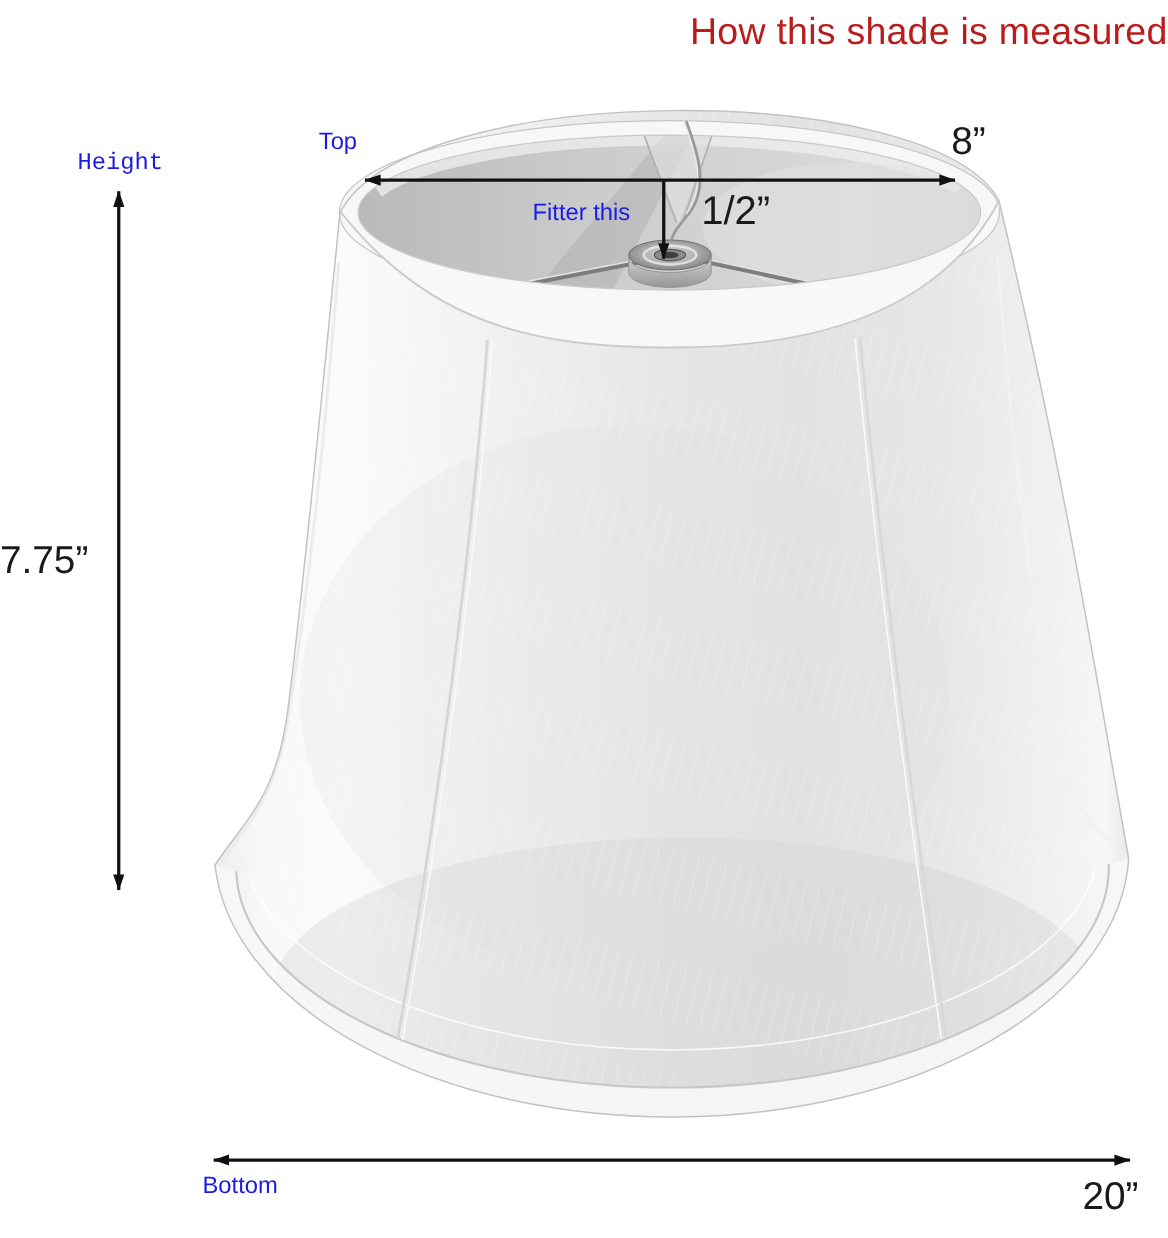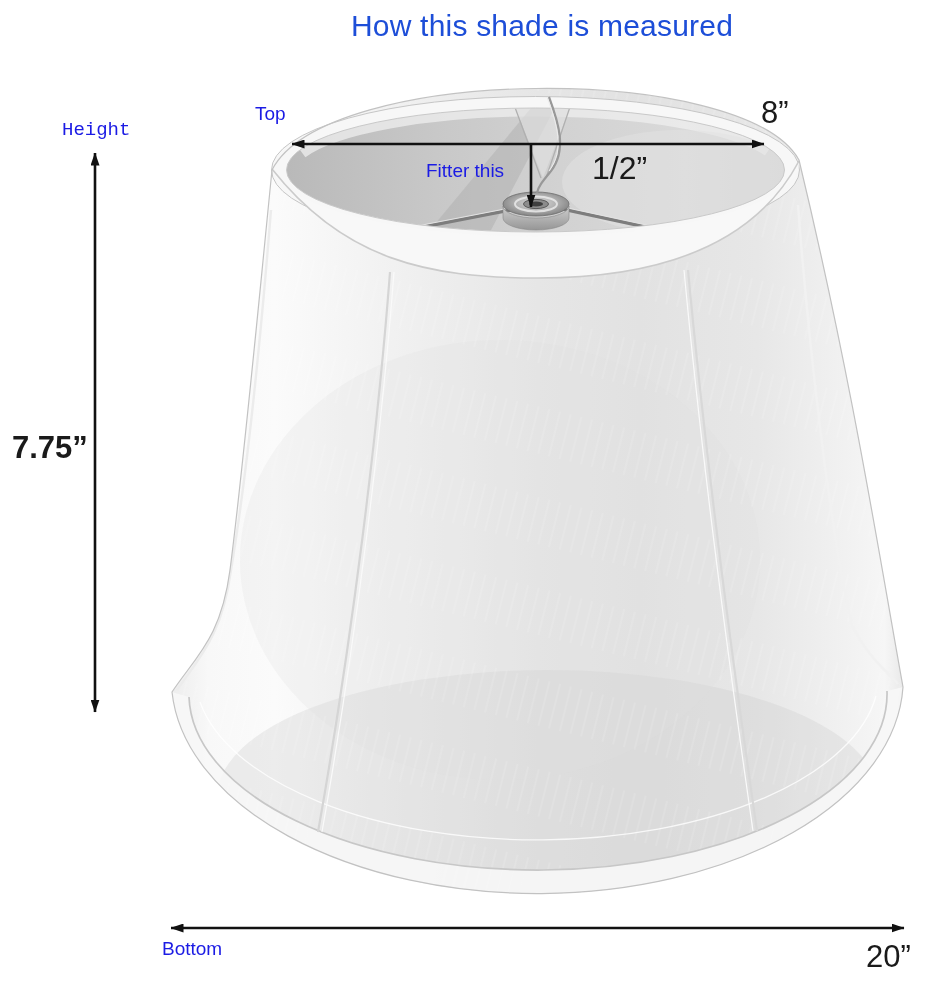--- a/index.html
+++ b/index.html
@@ -8,22 +8,22 @@
     --arrow-black:#111111;
   }
   html,body{margin:0;padding:0;background:#ffffff;}
   .stage{
     position:relative;width:934px;height:990px;background:#ffffff;
     font-family:"Liberation Sans",sans-serif;overflow:hidden;
   }
   .figure-svg{position:absolute;left:0;top:0;width:934px;height:990px;}
   .lbl{position:absolute;line-height:1;white-space:nowrap;}
   .title{
-    left:150px;top:11px;width:784px;text-align:center;
-    font-size:30px;color:#1d4ed8;letter-spacing:.2px;
+    left:150px;top:11px;width:784px;text-align:right;
+    font-size:30px;color:#b91c1c;letter-spacing:.2px;
   }
   .lbl-blue{color:var(--label-blue);font-size:19px;}
   .lbl-meas{color:var(--measure-black);font-size:31px;}
   .arrow-line{stroke:var(--arrow-black);stroke-width:2.6;}
   .marker-head{fill:var(--arrow-black);}
 </style>
 </head>
 <body>
 
 <div class="stage">
@@ -162,23 +162,23 @@
       <line class="arrow-line" x1="95" y1="153" x2="95" y2="712" marker-start="url(#ah)" marker-end="url(#ah)"></line>
       <line class="arrow-line" x1="292" y1="144" x2="764" y2="144" marker-start="url(#ah)" marker-end="url(#ah)"></line>
       <line class="arrow-line" x1="531" y1="145" x2="531" y2="207" marker-end="url(#ah)"></line>
       <line class="arrow-line" x1="171" y1="928" x2="904" y2="928" marker-start="url(#ah)" marker-end="url(#ah)"></line>
     </g>
   </svg>
 
   <div class="lbl title">How this shade is measured</div>
 
   <div class="lbl lbl-blue" style="left:62px;top:121px;font-family:Liberation Mono, monospace;">Height</div>
-  <div class="lbl lbl-meas" style="left:12px;top:432px;font-weight:bold;">7.75”</div>
+  <div class="lbl lbl-meas" style="left:0;top:432px;">7.75”</div>
 
   <div class="lbl lbl-blue" style="left:255px;top:104px;">Top</div>
   <div class="lbl lbl-meas" style="left:761px;top:97px;">8”</div>
 
   <div class="lbl lbl-blue" style="left:426px;top:161px;">Fitter this</div>
-  <div class="lbl lbl-meas" style="left:561px;top:152px;font-size:32px;margin-left:31px;">1/2”</div>
+  <div class="lbl lbl-meas" style="left:561px;top:152px;font-size:32px;">1/2”</div>
 
   <div class="lbl lbl-blue" style="left:162px;top:939px;">Bottom</div>
   <div class="lbl lbl-meas" style="left:866px;top:941px;">20”</div>
 </div>
 
 </body></html>

